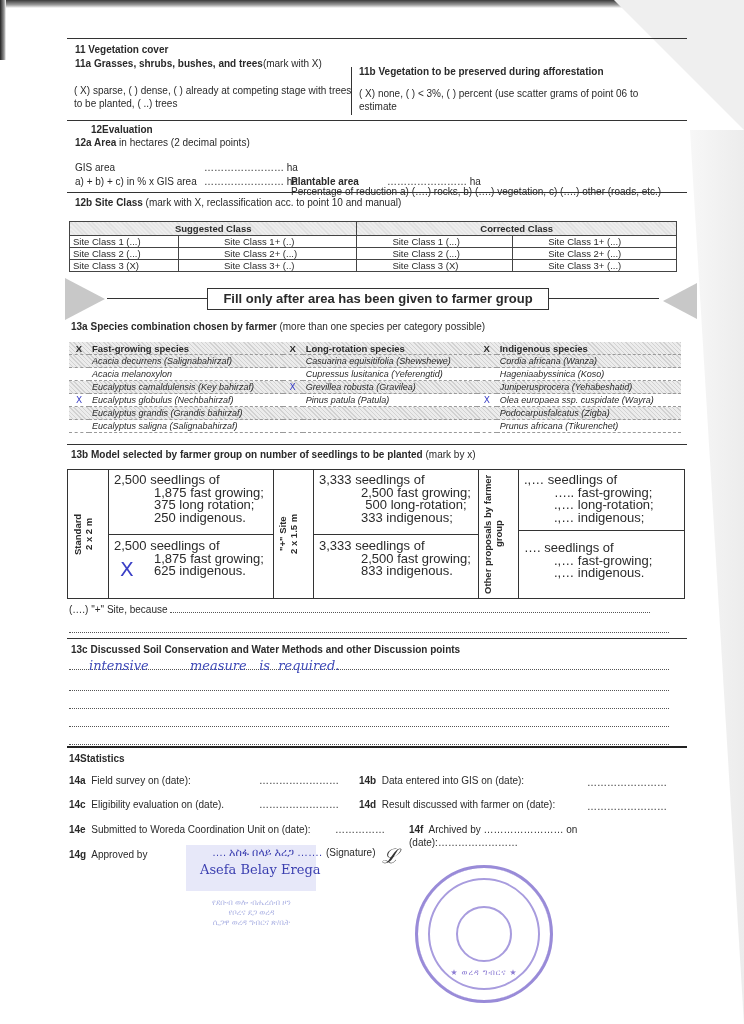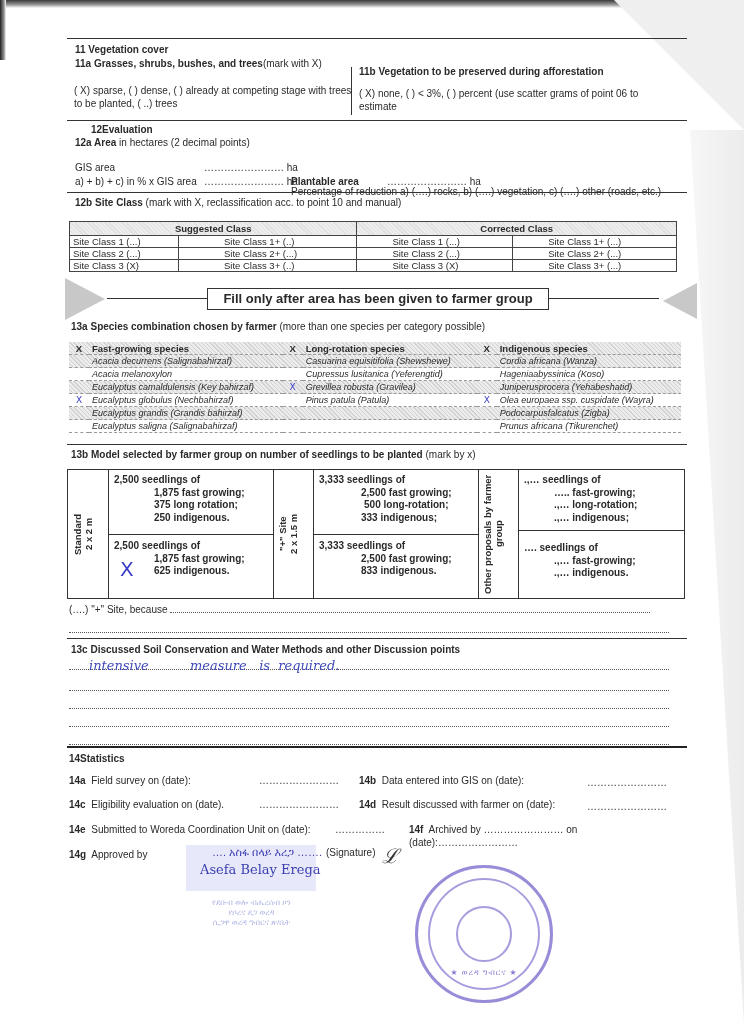--- a/index.html
+++ b/index.html
@@ -34,21 +34,21 @@
   .siteclass td { border:1px solid #444; font-size:9.5px; padding:0 3px; height:11px; white-space:nowrap; }
   .siteclass th { border:1px solid #444; font-size:9.5px; font-weight:bold; height:11px;
      background:repeating-linear-gradient(45deg,#dcdcdc 0 1px,#efefef 1px 3px); }
 
   .species td { font-size:9px; font-style:italic; height:12px; padding:0 3px; border-bottom:1px dashed #999; white-space:nowrap; }
   .species .hd { font-style:normal; font-weight:bold; font-size:9.5px; }
   .species .shade { background:repeating-linear-gradient(45deg,#d2d2d2 0 1px,#ececec 1px 3px); }
   .species .xcol { width:14px; text-align:center; font-style:normal; }
 
   .model { position:absolute; border:1.3px solid #333; }
-  .model .cell { position:absolute; font-size:10px; line-height:12.5px;font-weight:bold; }
+  .model .cell { position:absolute; font-size:13px; line-height:12.5px; }
   .vert { position:absolute; writing-mode:vertical-rl; transform:rotate(180deg); font-size:9.5px; font-weight:bold; text-align:center; }
 
   .dots { border-bottom:1px dotted #555; height:13px; }
 
   .banner { position:absolute; left:140px; top:250px; width:340px; height:20px; border:1.3px solid #333;
      background:#fff; font-size:13px; font-weight:bold; text-align:center; line-height:20px; }
   .tri-left { position:absolute; left:-2px; top:240px; width:0; height:0;
      border-top:21px solid transparent; border-bottom:21px solid transparent; border-left:40px solid #c8c8c8; }
   .tri-right { position:absolute; right:-10px; top:245px; width:0; height:0;
      border-top:18px solid transparent; border-bottom:18px solid transparent; border-right:34px solid #c8c8c8; }

